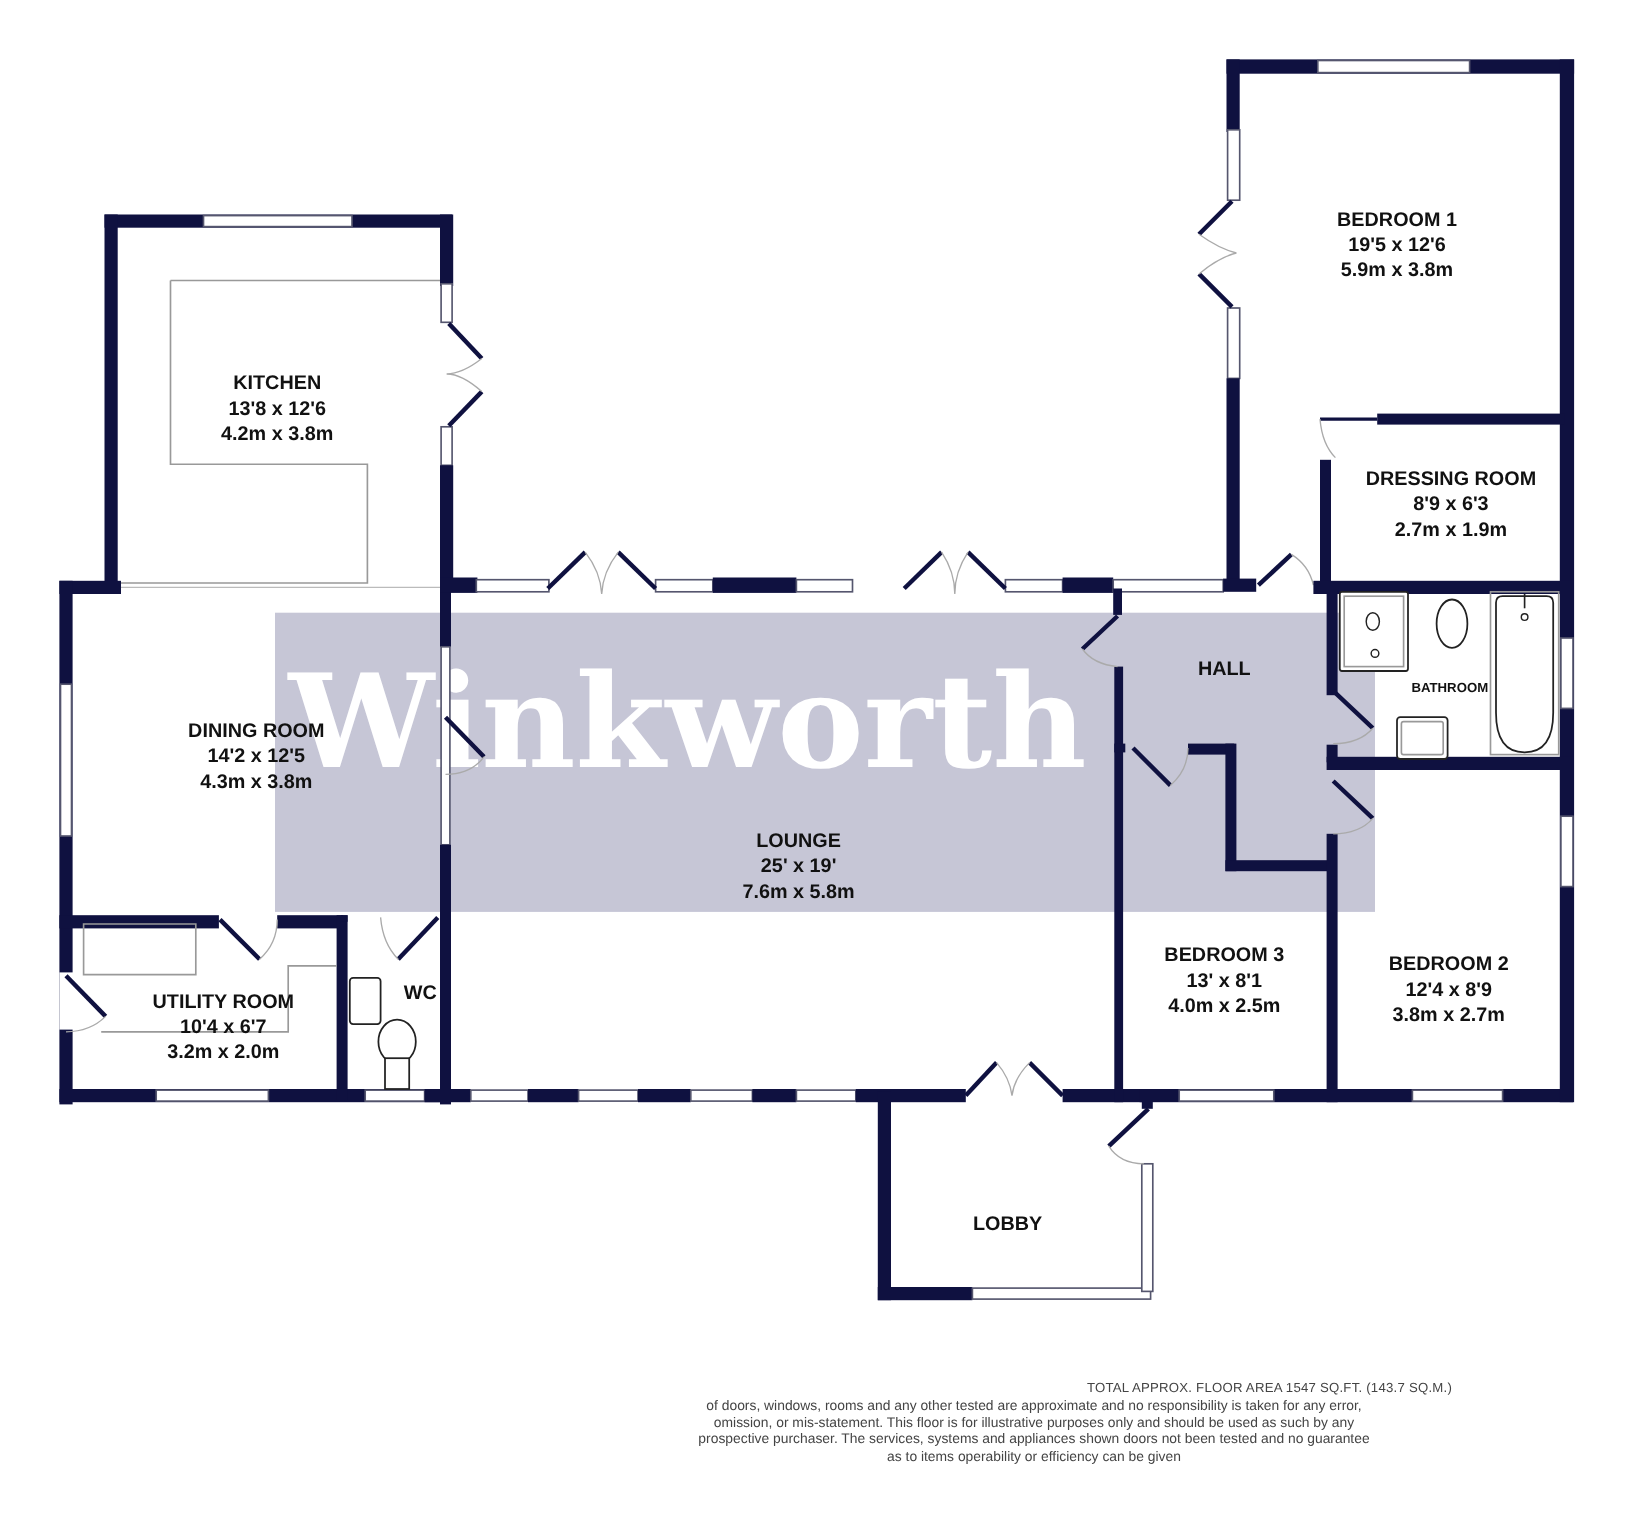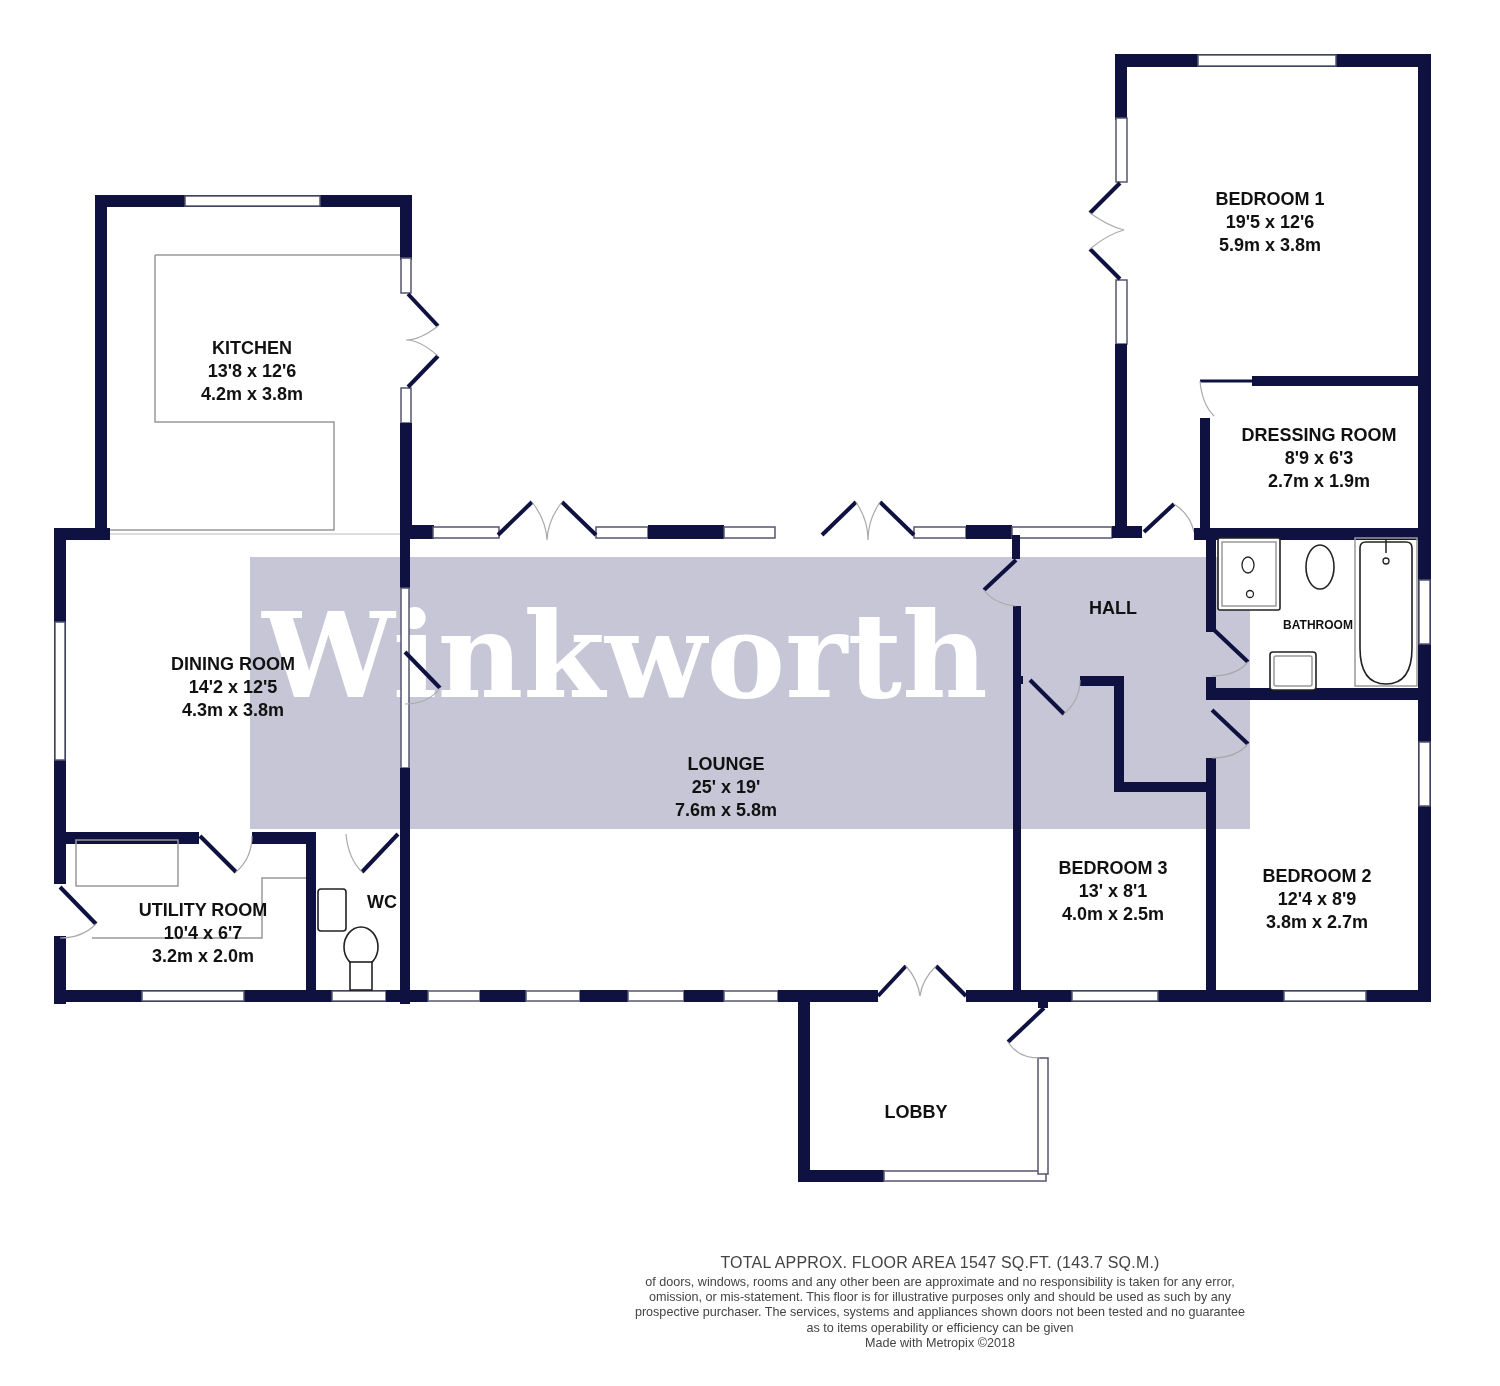--- a/index.html
+++ b/index.html
@@ -9,21 +9,21 @@
   .win { fill: #ffffff; stroke: #55566e; stroke-width: 1.5; }
   .leaf { stroke: #0f1140; stroke-width: 4; fill: none; stroke-linecap: butt; }
   .arc { stroke: #aaaaaa; stroke-width: 1.2; fill: none; }
   .fixture { stroke: #999999; stroke-width: 1.5; fill: none; }
   .san { stroke: #222; stroke-width: 1.6; fill: #fff; }
   .room-label { font-family: "Liberation Sans", sans-serif; font-weight: bold; font-size: 18px; fill: #111; text-anchor: middle; }
   .room-label.small { font-size: 12px; }
   .watermark-band { fill: #c6c6d6; }
   .watermark-text { font-family: "DejaVu Serif", "Liberation Serif", serif; font-weight: bold; font-size: 118px; fill: #ffffff; text-anchor: middle; }
   #footer { position: absolute; left: 560px; top: 1254px; width: 760px; text-align: center; color: #444; font-family: "Liberation Sans", sans-serif; }
-  #footer .area { font-size: 16px; letter-spacing: 0.2px; margin-bottom: 3px; }
+  #footer .area { font-size: 12px; letter-spacing: 0.2px; margin-bottom: 3px; text-align: right; }
   #footer .disc { font-size: 12.6px; line-height: 15.2px; }
 </style>
 </head>
 <body>
 
 <svg id="plan" viewBox="0 0 1500 1386" xmlns="http://www.w3.org/2000/svg">
 
   <rect class="watermark-band" x="250" y="557" width="1000" height="272"></rect>
   <text class="watermark-text" x="625" y="697">Winkworth</text>
 
@@ -262,18 +262,17 @@
     <text class="room-label" x="203" y="916">UTILITY ROOM</text>
     <text class="room-label" x="203" y="939">10'4 x 6'7</text>
     <text class="room-label" x="203" y="962">3.2m x 2.0m</text>
   </g>
   <text class="room-label" x="382" y="908">WC</text>
   <text class="room-label" x="916" y="1118">LOBBY</text>
 </svg>
 
 <div id="footer">
   <div class="area">TOTAL APPROX. FLOOR AREA 1547 SQ.FT. (143.7 SQ.M.)</div>
-  <div class="disc">of doors, windows, rooms and any other been are approximate and no responsibility is taken for any error,</div>
+  <div class="disc">of doors, windows, rooms and any other tested are approximate and no responsibility is taken for any error,</div>
   <div class="disc">omission, or mis-statement. This floor is for illustrative purposes only and should be used as such by any</div>
   <div class="disc">prospective purchaser. The services, systems and appliances shown doors not been tested and no guarantee</div>
   <div class="disc">as to items operability or efficiency can be given</div>
-  <div class="disc">Made with Metropix ©2018</div>
 </div>
 
 </body></html>

